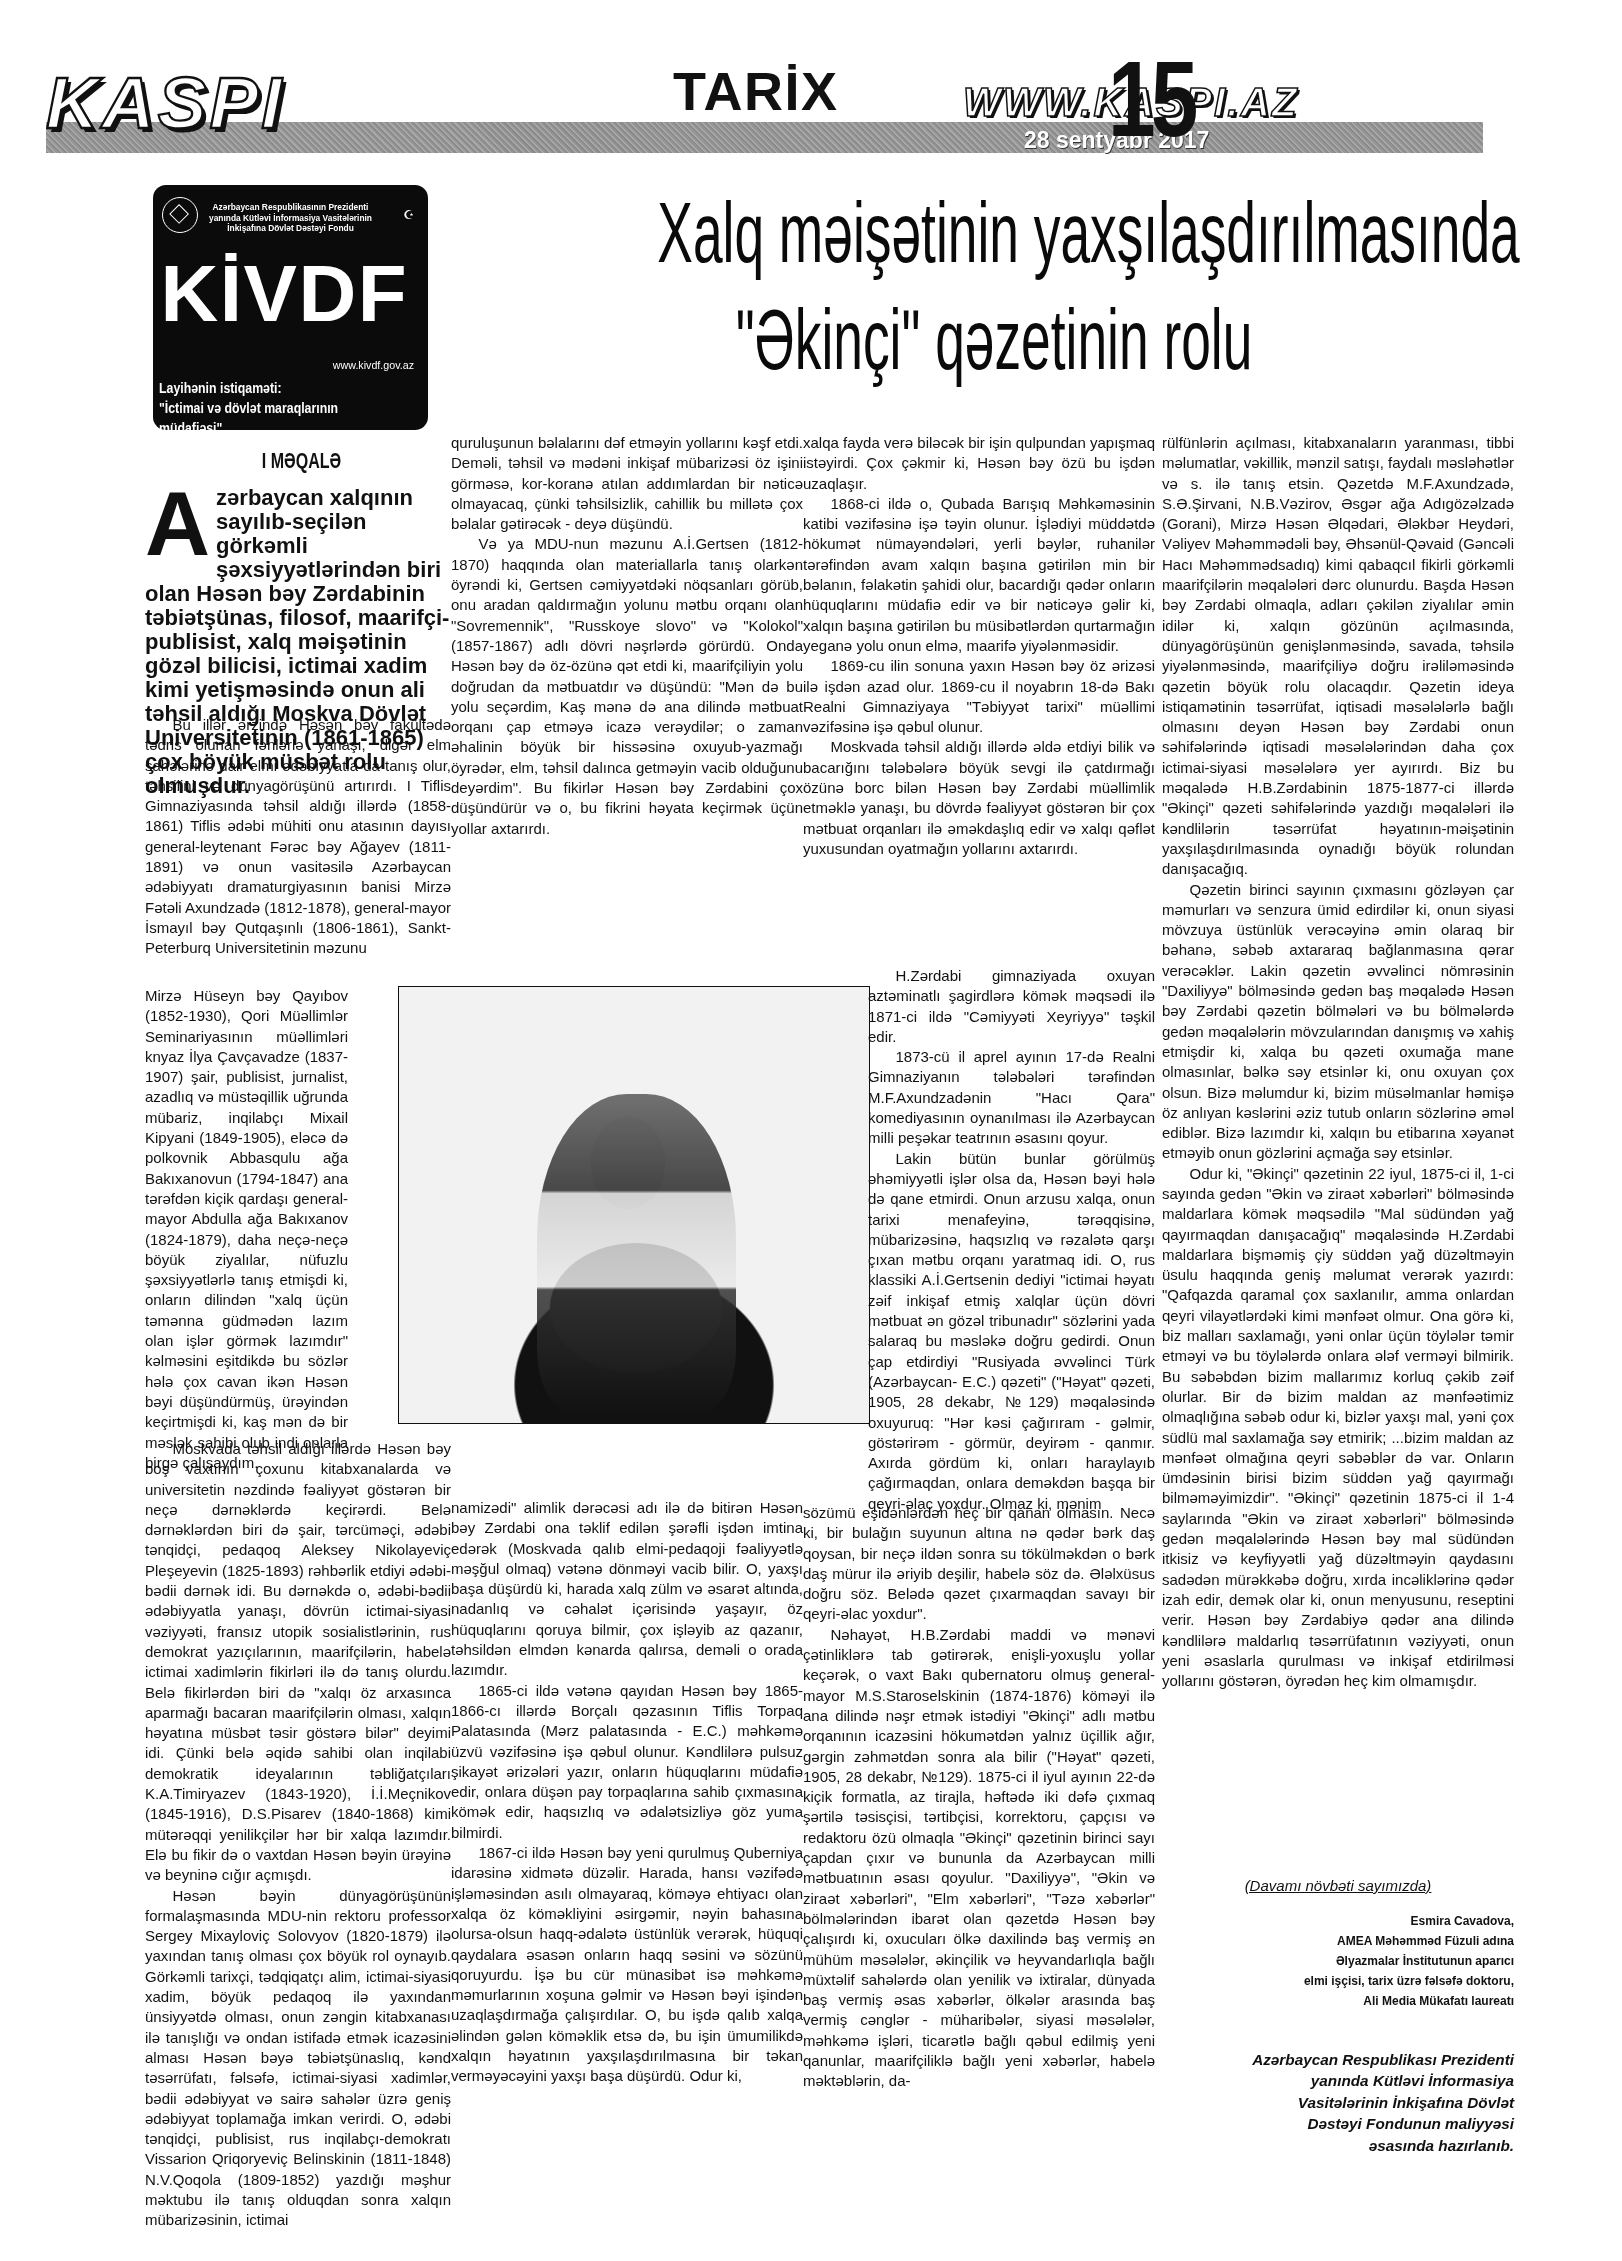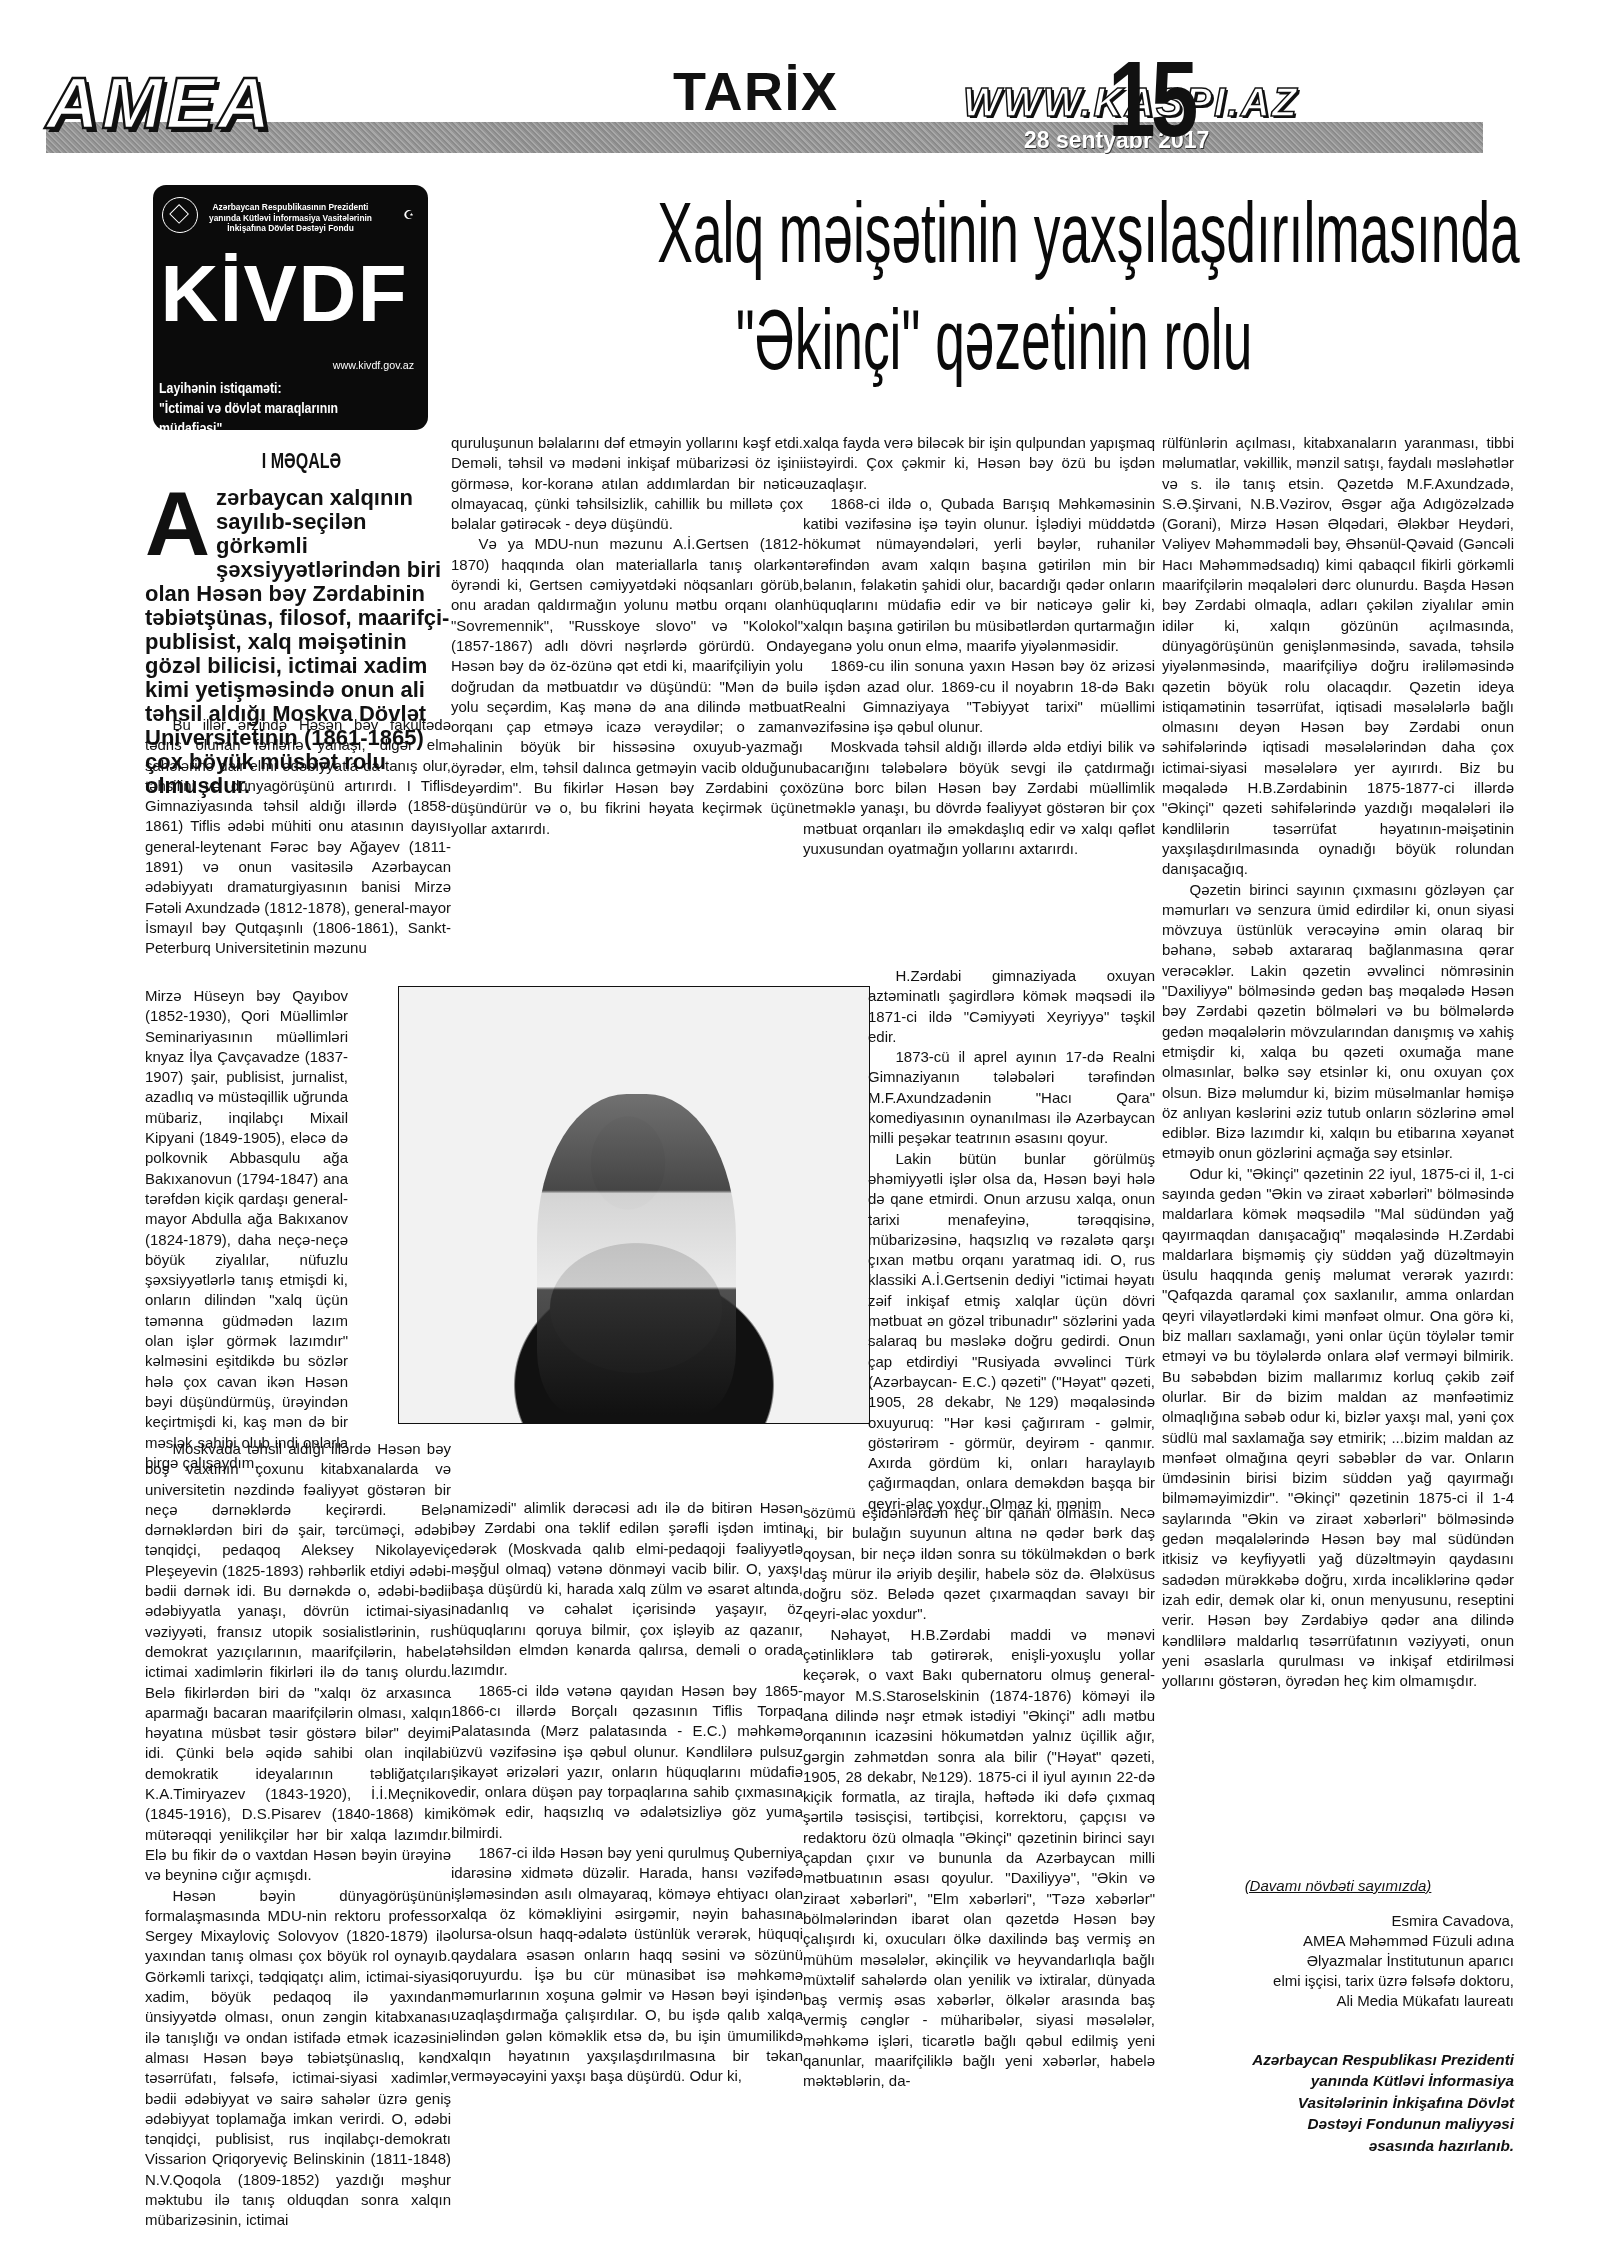--- a/index.html
+++ b/index.html
@@ -54,28 +54,28 @@
 
   .photo { position: absolute; left: 398px; top: 986px; width: 470px; height: 436px; border: 1.5px solid #111; overflow: hidden;
     background: radial-gradient(ellipse 92px 115px at 229px 176px, #ddd 0 40%, transparent 41%),
                 radial-gradient(ellipse 122px 92px at 237px 321px, #222 0 70%, transparent 71%),
                 radial-gradient(ellipse 214px 183px at 245px 398px, #111 0 60%, transparent 61%),
                 #f2f2f2; }
   .photo-inner { position: absolute; left: 138px; top: 107px; width: 199px; height: 321px; border-radius: 45% 45% 20% 20%;
     background: linear-gradient(#5a5a5a, #2a2a2a 30%, #cfcfcf 31%, #e9e9e9 60%, #333 61%, #111); opacity: 0.85; }
 
   .continued { position: absolute; left: 1162px; top: 1877px; width: 352px; text-align: center; font-style: italic; text-decoration: underline; font-size: 15px; }
-  .author { position: absolute; left: 1162px; top: 1911px; width: 352px; text-align: right; font-weight: normal; font-size: 15px; line-height: 20px; }
+  .author { position: absolute; left: 1162px; top: 1911px; width: 352px; text-align: right; font-weight: bold; font-size: 12px; line-height: 20px; }
   .funding { position: absolute; left: 1162px; top: 2049px; width: 352px; text-align: right; font-style: italic; font-weight: bold; font-size: 15.3px; line-height: 21.4px; }
 </style>
 </head>
 <body>
 
 <div class="mast-band"></div>
-<div class="logo">AMEA</div>
+<div class="logo">KASPI</div>
 <div class="section-title">TARİX</div>
 <div class="website">WWW.KASPI.AZ</div>
 <div class="issue-date">28 sentyabr 2017</div>
 <div class="page-num">15</div>
 
 <div class="kivdf">
   <div class="kivdf-emblem"></div>
   <div class="kivdf-org">Azərbaycan Respublikasının Prezidenti yanında Kütləvi İnformasiya Vasitələrinin İnkişafına Dövlət Dəstəyi Fondu</div>
   <div class="kivdf-flag">☪</div>
   <div class="kivdf-name">KİVDF</div>

